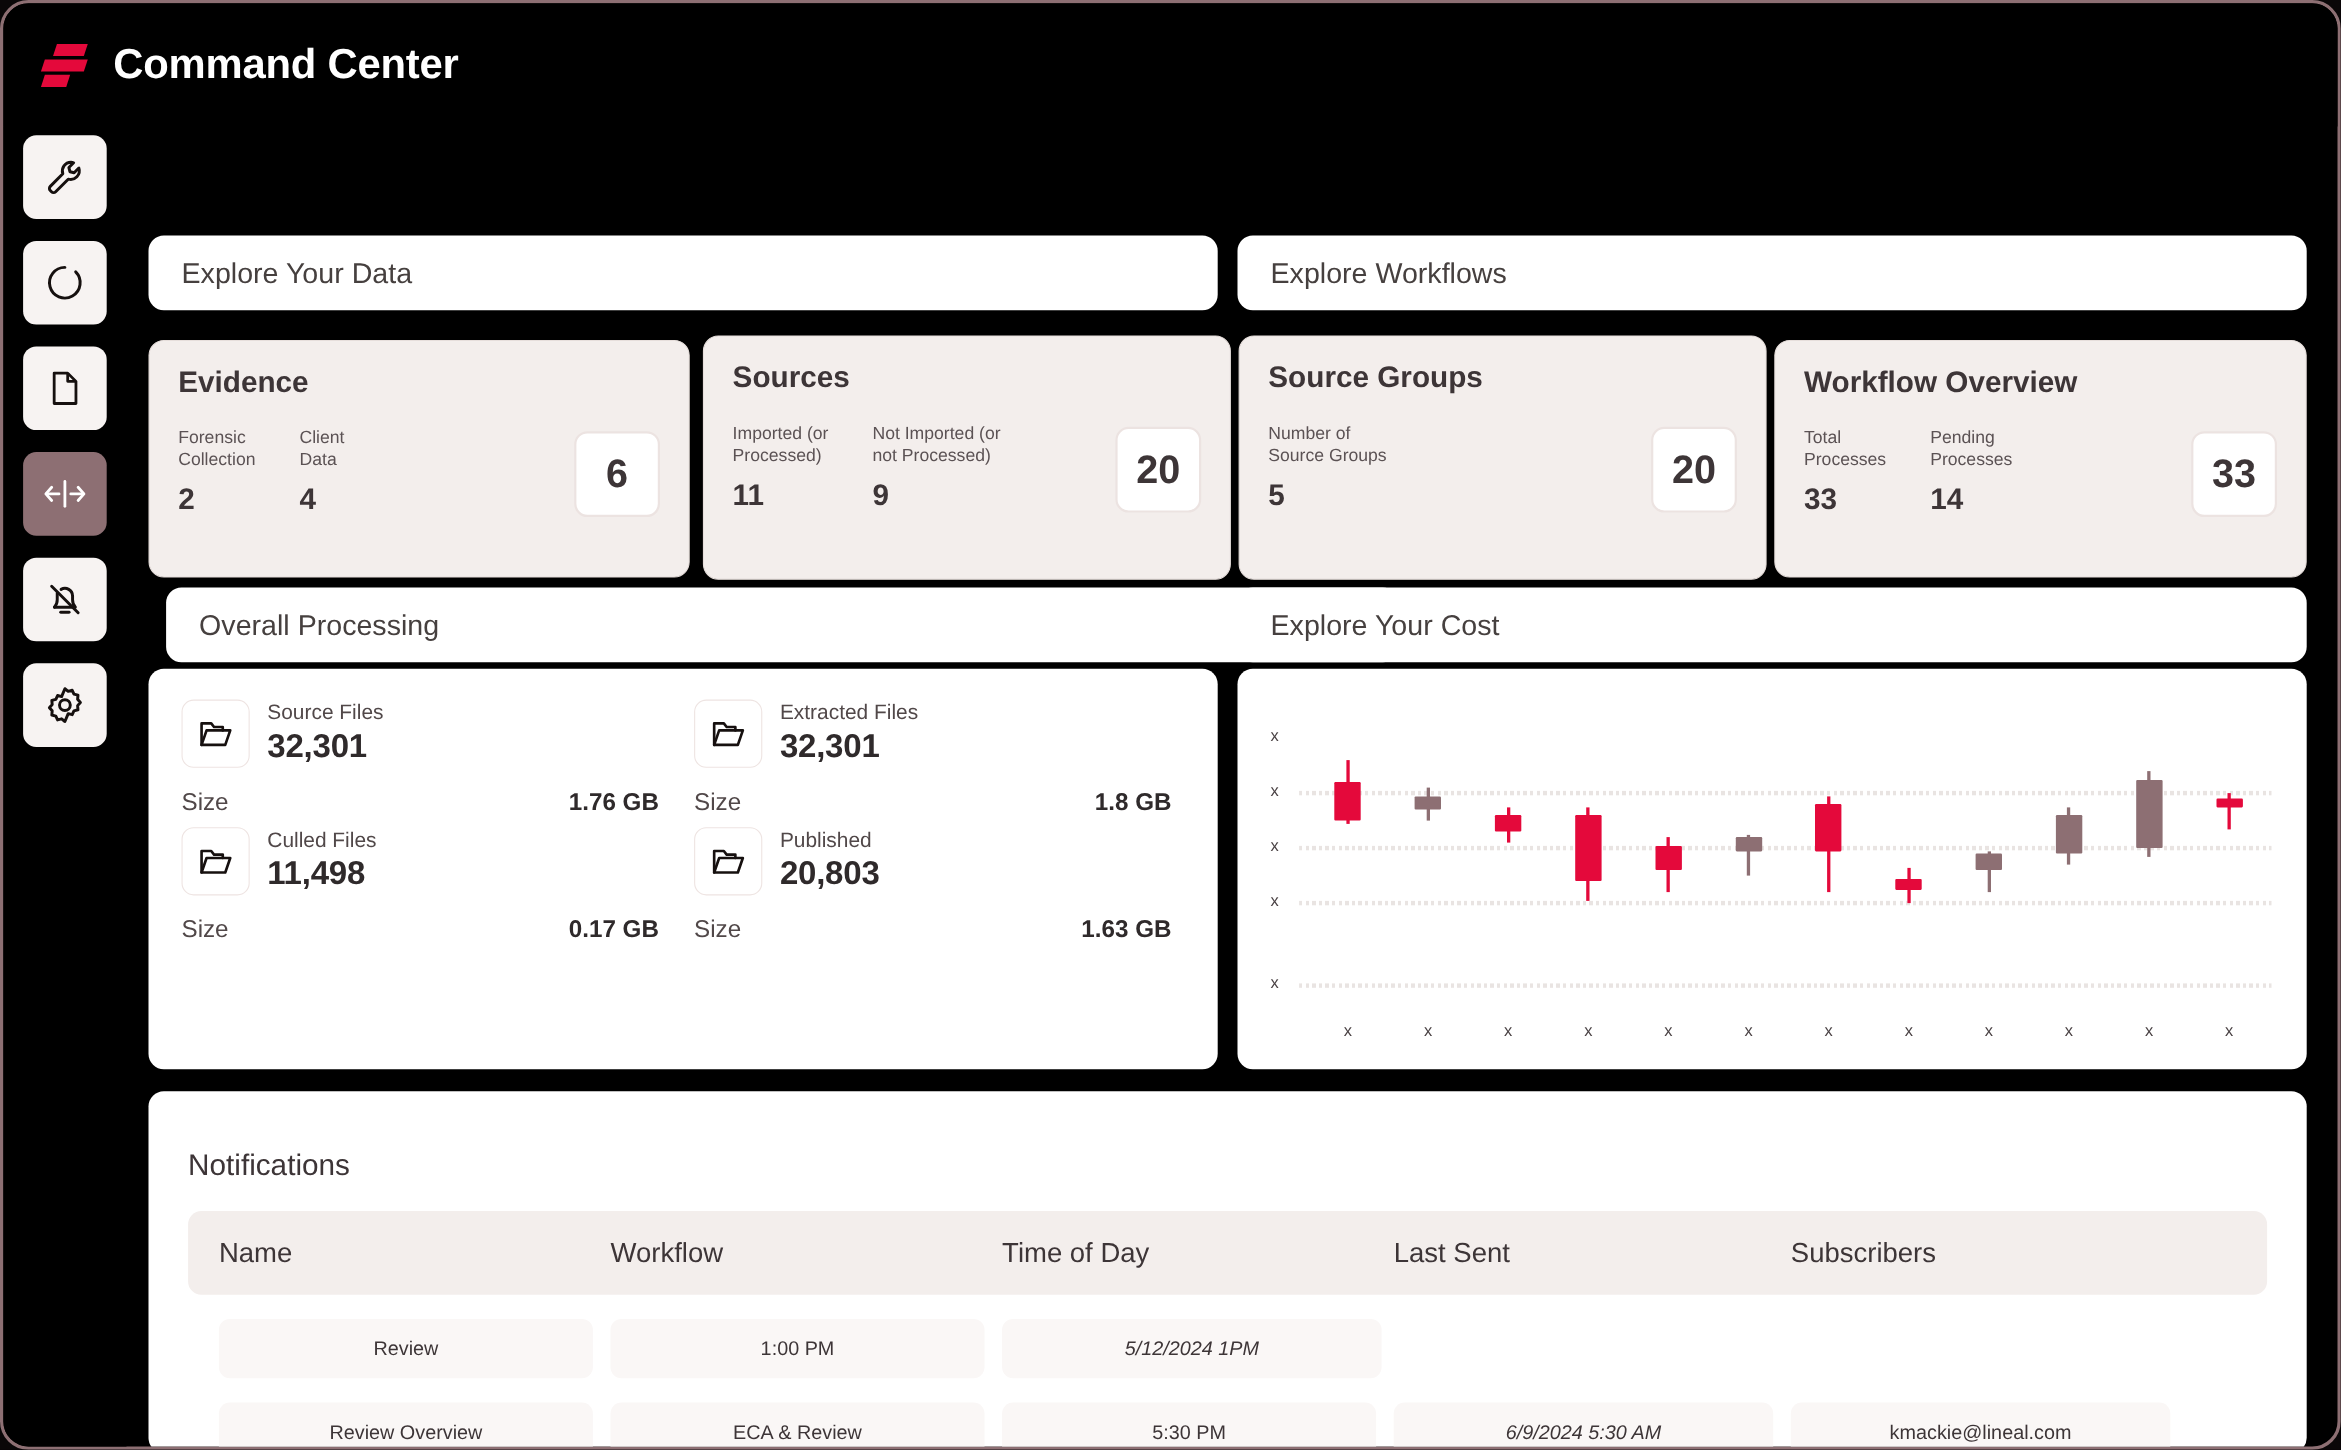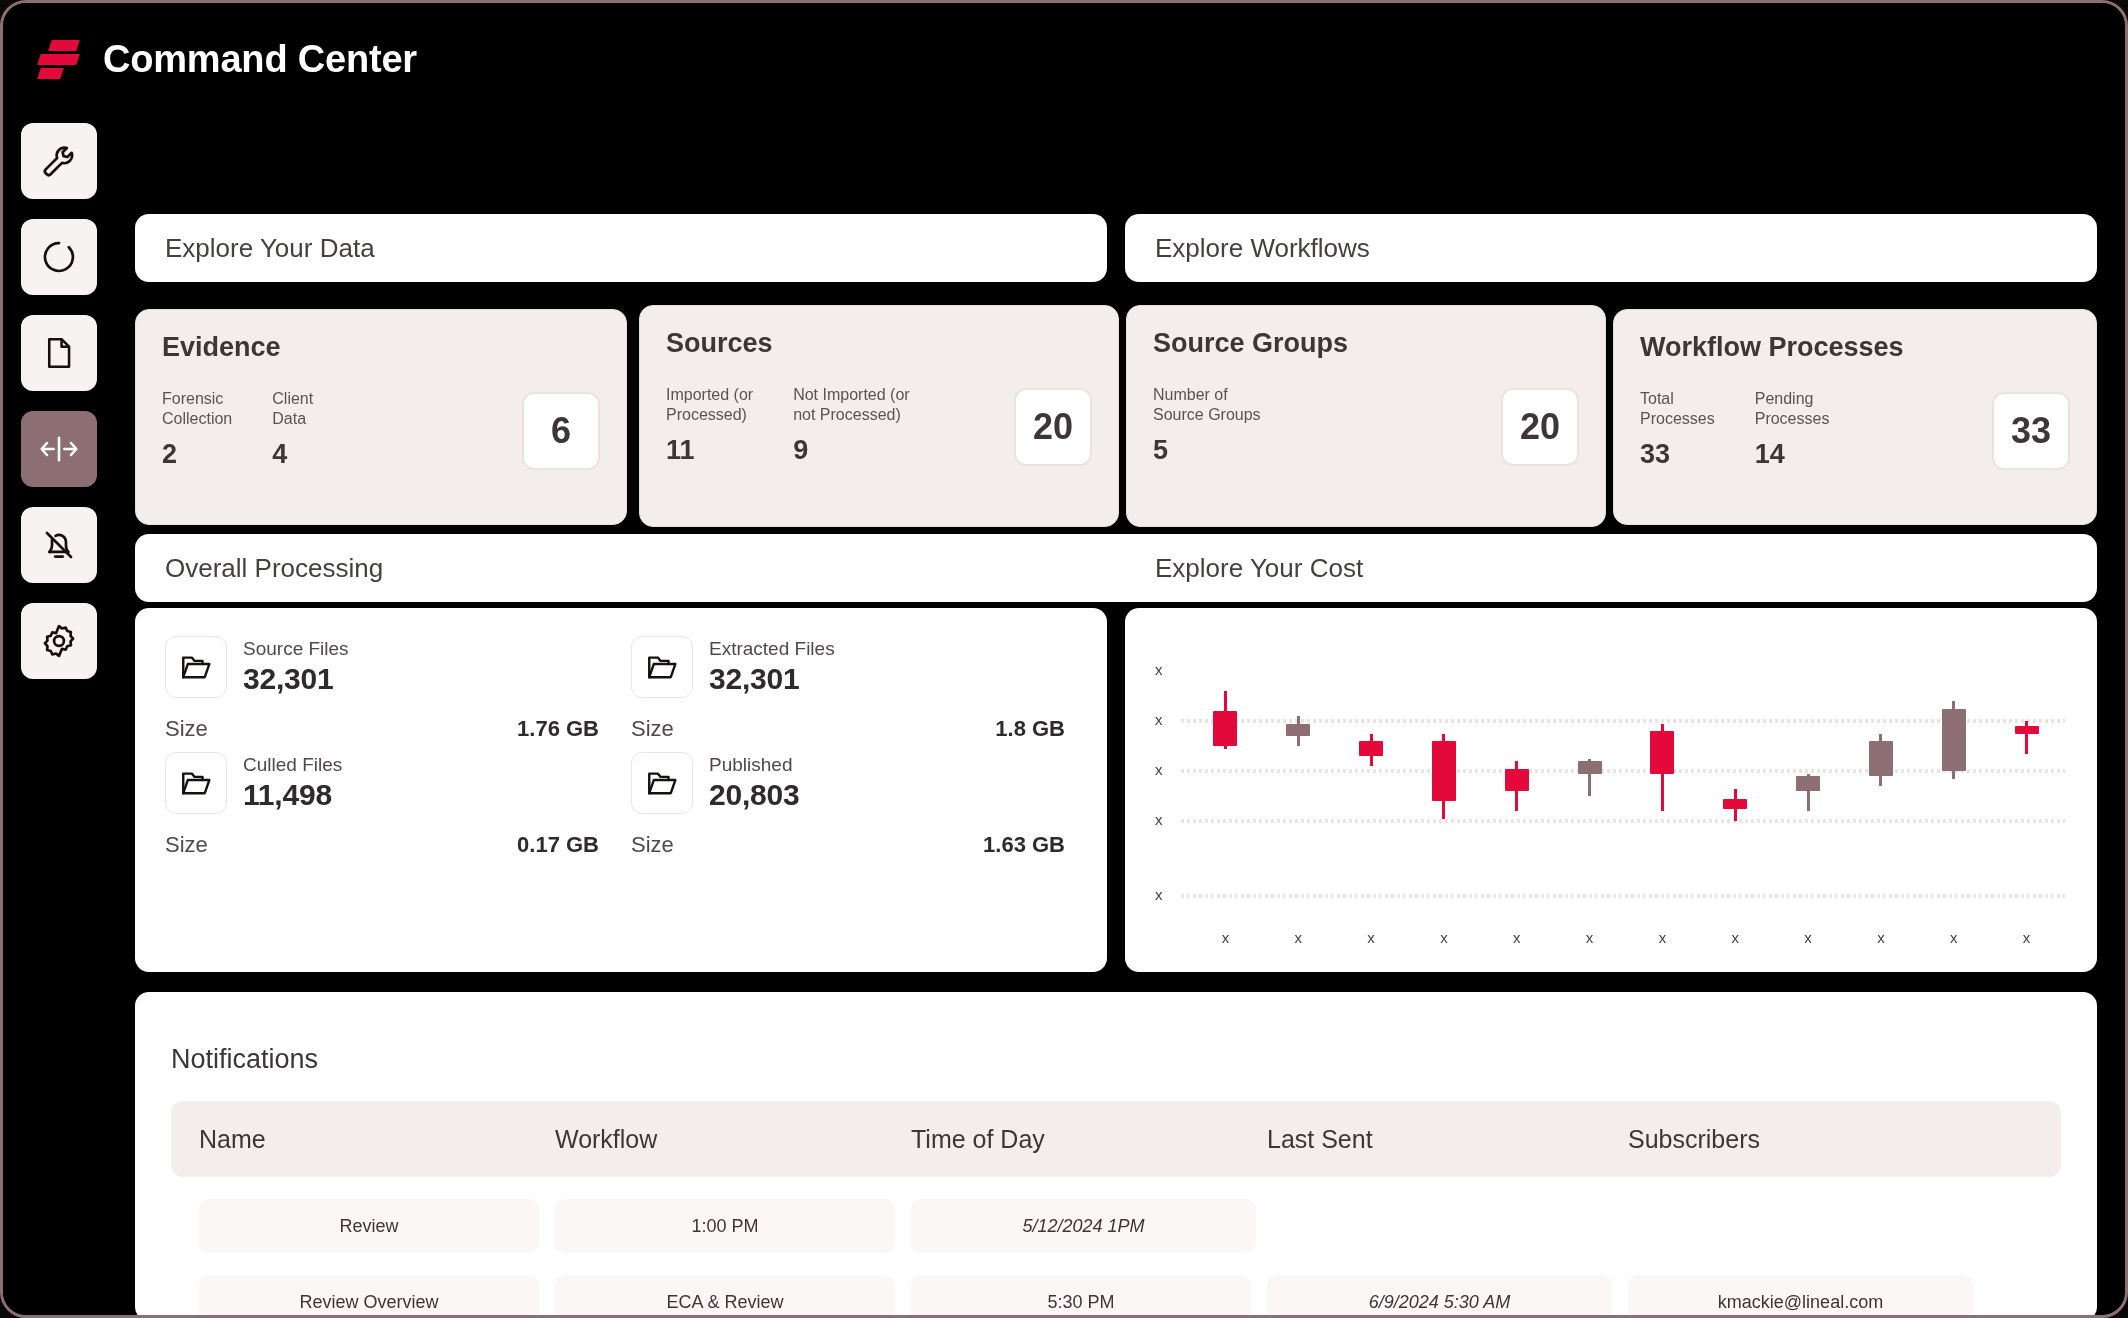--- a/index.html
+++ b/index.html
@@ -119,21 +119,21 @@
     display: flex;
     align-items: center;
     padding-left: 30px;
   }
   .section-bar .t {
     font-size: 26px;
     color: #46403f;
   }
   #sec-data      { left: 20px;   top: 99px;  width: 972px; }
   #sec-workflows { left: 1010px; top: 99px;  width: 972px; }
-  #sec-overall   { left: 20px;   top: 419px; width: 1120px; }
+  #sec-overall   { left: 36px;   top: 419px; width: 1120px; }
   #sec-cost      { left: 1010px; top: 419px; width: 972px; }
 
   
   .stat-card {
     position: absolute;
     background: #f3eeec;
     border-radius: 14px;
     border: 1px solid #e6dedb;
     padding: 22px 26px 20px 26px;
   }
@@ -456,21 +456,21 @@
         <div class="metric">
           <div class="m-label">Number of
 Source Groups</div>
           <div class="m-value">5</div>
         </div>
         <div class="total-badge">20</div>
       </div>
     </div>
 
     <div id="card-processes" class="stat-card">
-      <div class="card-title">Workflow Processes</div>
+      <div class="card-title">Workflow Overview</div>
       <div class="card-body">
         <div class="metric">
           <div class="m-label">Total
 Processes</div>
           <div class="m-value">33</div>
         </div>
         <div class="metric">
           <div class="m-label">Pending
 Processes</div>
           <div class="m-value">14</div>

